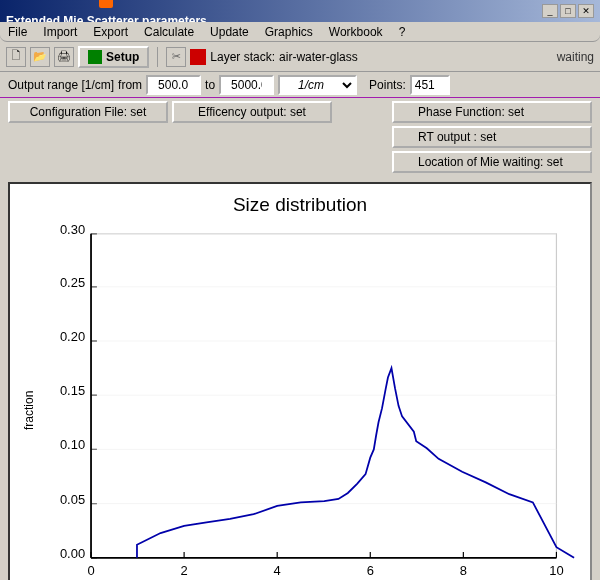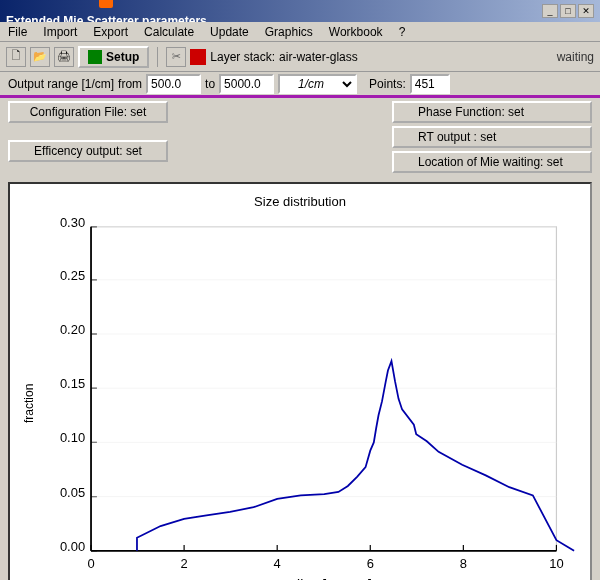--- a/index.html
+++ b/index.html
@@ -52,20 +52,21 @@
       color: black;
     }
     .menu-bar {
       background: #d4d0c8;
       border-bottom: 1px solid #999;
       padding: 2px 4px;
       display: flex;
       gap: 8px;
       height: 20px;
       align-items: center;
+      border-radius: 7px;
     }
     .menu-item {
       font-size: 12px;
       cursor: pointer;
       padding: 0 4px;
     }
     .toolbar {
       background: #d4d0c8;
       border-bottom: 1px solid #999;
       padding: 3px 6px;
@@ -131,27 +132,27 @@
       font-size: 12px;
       color: #333;
     }
     .params-row {
       background: #d4d0c8;
       padding: 3px 8px;
       display: flex;
       align-items: center;
       gap: 4px;
       height: 26px;
-      border-bottom: 3px solid #a21caf;
+      border-bottom: 1px solid #a21caf;
     }
     .params-label { font-size: 12px; }
     .params-input {
       border: 2px inset #fff;
       background: white;
-      padding: 1px 3px;
+      padding: 1px 10px;
       font-size: 12px;
       width: 55px;
       height: 20px;
     }
     .params-select {
       border: 2px inset #fff;
       background: white;
       font-size: 12px;
       height: 20px;
       padding: 0 14px;
@@ -190,21 +191,21 @@
       flex: 1;
     }
     .chart-inner {
       background: white;
       border: 2px inset #888;
       padding: 10px;
       position: relative;
     }
     .chart-title {
       text-align: center;
-      font-size: 13px;
+      font-size: 19px;
       margin-bottom: 6px;
     }
     svg.chart-svg {
       display: block;
       width: 100%;
     }
     .main-content {
       display: flex;
       flex-direction: column;
       height: calc(580px - 22px);
@@ -213,22 +214,22 @@
       background: #d4d0c8;
     }
     .buttons-combined {
       display: flex;
       padding: 3px 8px;
       gap: 8px;
       align-items: flex-start;
     }
     .left-config-btns {
       display: flex;
-      flex-direction: column;
-      gap: 17px;
+      flex-direction: row;
+      gap: 4px;
     }
     .right-config-btns {
       display: flex;
       flex-direction: column;
       gap: 3px;
       margin-left: auto;
     }
   </style>
 </head>
 <body>

